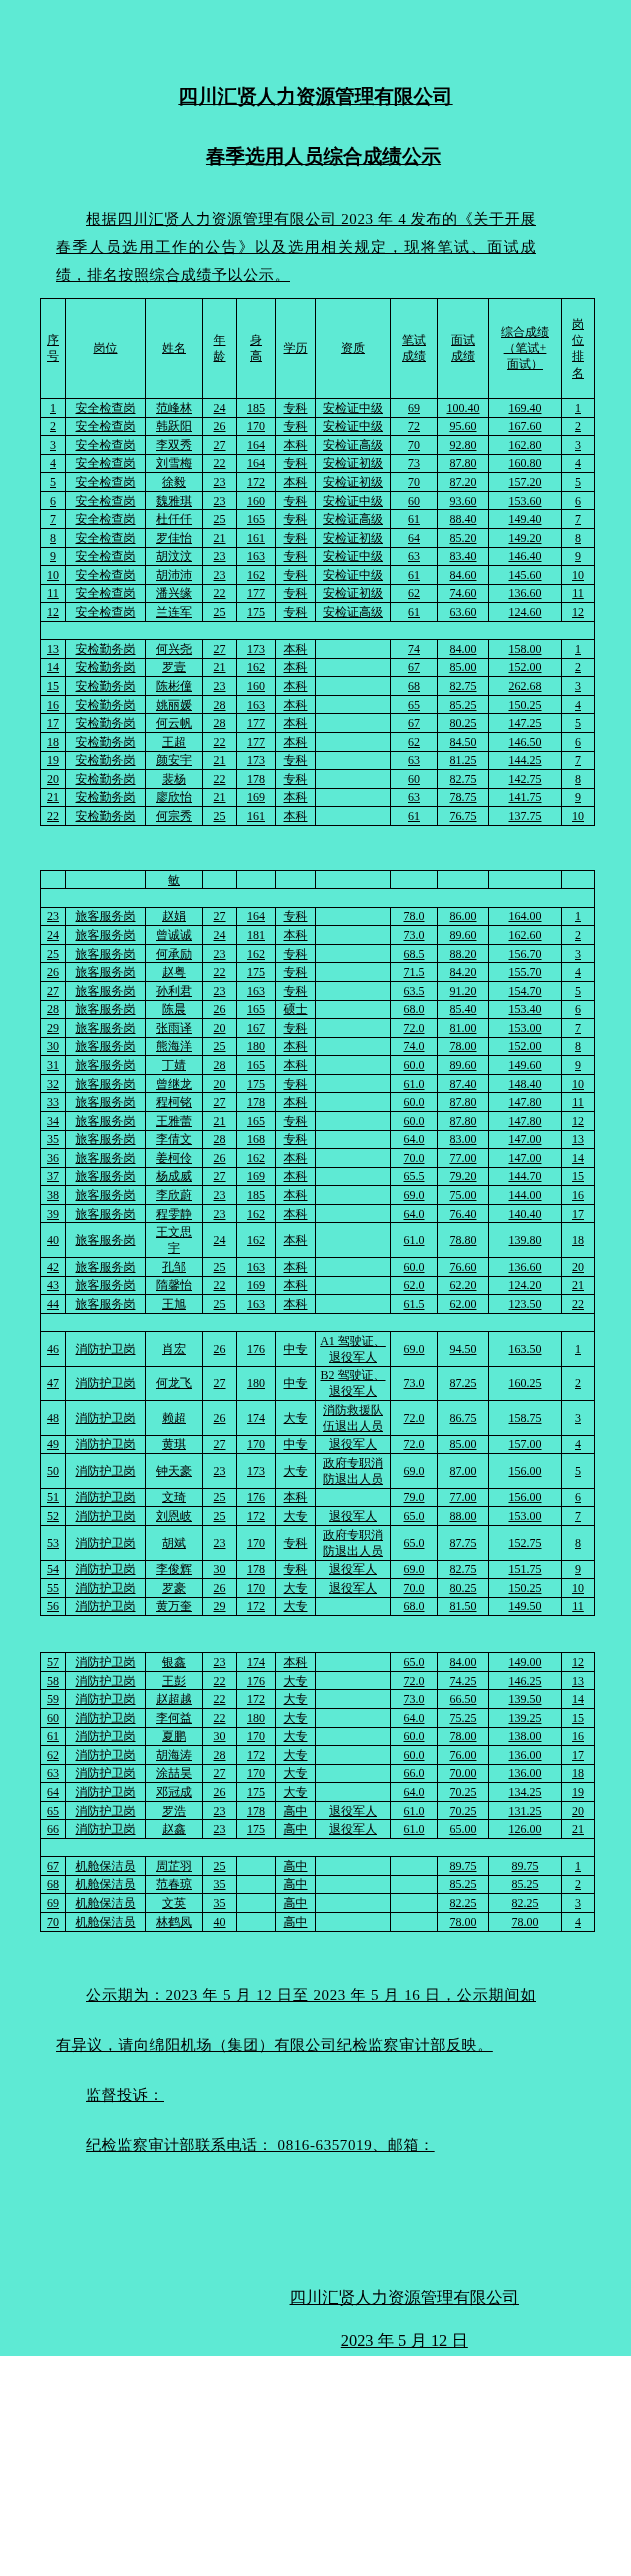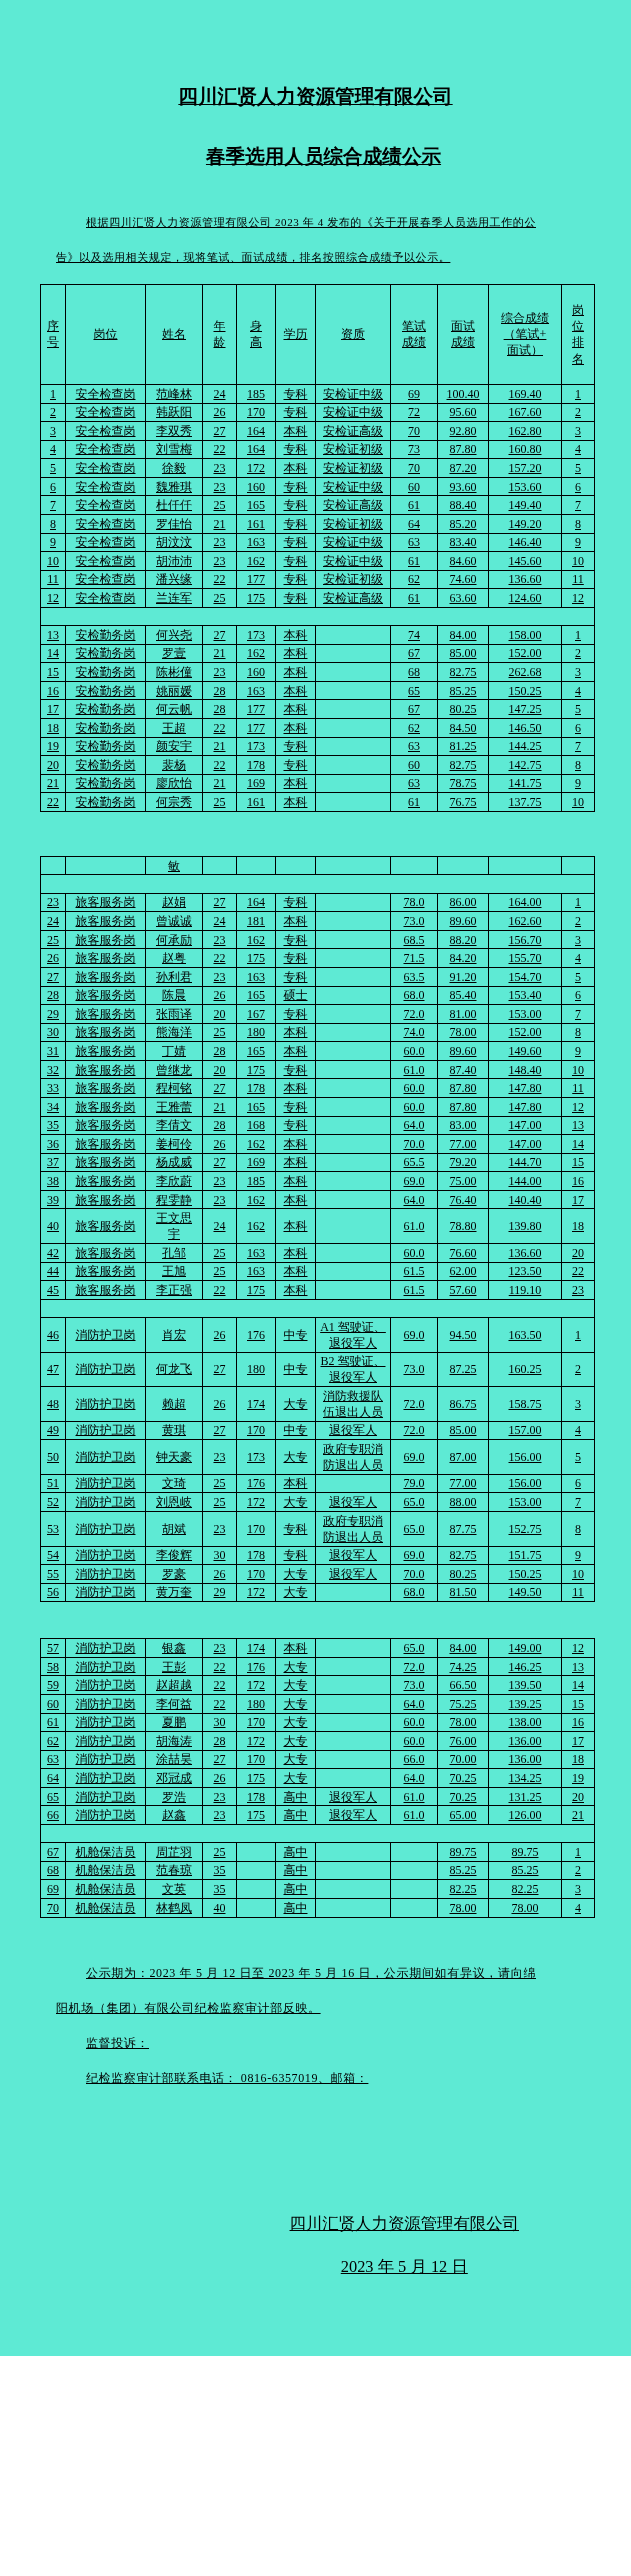--- a/index.html
+++ b/index.html
@@ -12,22 +12,22 @@
     color:#000;
     font-family:"Liberation Serif", serif;
     text-decoration:underline;
   }
   .title { text-align:center; font-weight:bold; font-size:19.6px; margin:0; }
   .title.l1 { padding-top:83px; }
   .title.l2 { margin-top:33px;margin-left:16px; }
 
   .intro {
     margin:35px 95px 0 56px;
-    font-size:11px;
-    line-height:35px;
+    font-size:15px;
+    line-height:28px;
     text-align:justify;
     text-indent:30px;
     letter-spacing:0.6px;
   }
 
   table.score-table {
     border-collapse:collapse;
     table-layout:fixed;
     margin-left:40px;
     width:555px;
@@ -43,21 +43,21 @@
     font-size:12px;
     line-height:1.35;
     padding:0.6px 1.3px;
     white-space:pre-line;
     overflow:hidden;
   }
   .score-table thead th { height:98px; }
   .score-table tbody td { height:16.4px; }
   .score-table tr.merged-row td { height:16px; }
 
-  .footer { margin:38px 95px 0 56px; font-size:12px; line-height:35px; }
+  .footer { margin:38px 95px 0 56px; font-size:15px; line-height:50px; }
   .footer p { margin:0; text-indent:30px; text-align:justify; letter-spacing:0.6px; }
   .footer p.no-indent { text-indent:0; }
   a.doc-link { color:#0563C1; text-decoration:underline; cursor:pointer; }
 
   .signature {
     margin-top:106px;
     margin-left:auto;
     margin-right:112px;
     width:max-content;
     text-align:center;
@@ -680,44 +680,44 @@
           <td>25</td>
           <td>163</td>
           <td>本科</td>
           <td></td>
           <td>60.0</td>
           <td>76.60</td>
           <td>136.60</td>
           <td>20</td>
         </tr>
         <tr>
+          <td>43</td>
+          <td>旅客服务岗</td>
+          <td>隋馨怡</td>
+          <td>22</td>
+          <td>169</td>
+          <td>本科</td>
+          <td></td>
+          <td>62.0</td>
+          <td>62.20</td>
+          <td>124.20</td>
+          <td>21</td>
+        </tr>
+        <tr>
           <td>44</td>
           <td>旅客服务岗</td>
           <td>王旭</td>
           <td>25</td>
           <td>163</td>
           <td>本科</td>
           <td></td>
           <td>61.5</td>
           <td>62.00</td>
           <td>123.50</td>
           <td>22</td>
-        </tr>
-        <tr>
-          <td>45</td>
-          <td>旅客服务岗</td>
-          <td>李正强</td>
-          <td>22</td>
-          <td>175</td>
-          <td>本科</td>
-          <td></td>
-          <td>61.5</td>
-          <td>57.60</td>
-          <td>119.10</td>
-          <td>23</td>
         </tr>
         <tr class="merged-row">
           <td colspan="11"></td>
         </tr>
         <tr>
           <td>46</td>
           <td>消防护卫岗</td>
           <td>肖宏</td>
           <td>26</td>
           <td>176</td>

